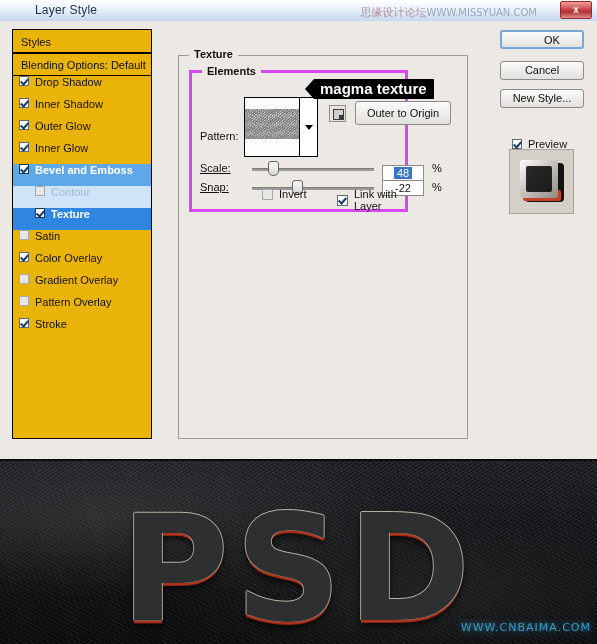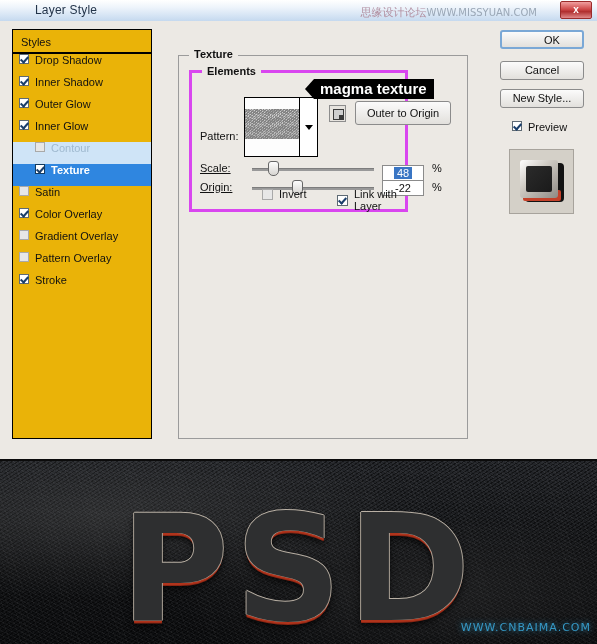--- a/index.html
+++ b/index.html
@@ -184,21 +184,21 @@
   }
 
   
   .btn{
     position:absolute;left:500px;width:84px;height:19px;
     background:linear-gradient(to bottom,#fbfbfb,#e2e0dc);
     border:1px solid #8b8b8b;border-radius:3px;box-sizing:border-box;
     font-size:11px;color:#111;text-align:center;line-height:17px;cursor:pointer;
   }
   .btn.primary{border:2px solid #7aa8d6;padding-left:20px;}
-  .preview-chk{position:absolute;left:512px;top:100px;display:flex;align-items:flex-start;}
+  .preview-chk{position:absolute;left:512px;top:117px;display:flex;align-items:center;}
   .preview-thumb{
     position:absolute;left:509px;top:128px;width:65px;height:65px;
     background:#d4d0c8;border:1px solid #a7a39c;box-sizing:border-box;
     display:flex;align-items:center;justify-content:center;
   }
   .pt-inner{position:relative;width:44px;height:44px;}
   .pt-shadow{position:absolute;left:5px;top:3px;width:39px;height:39px;background:#121212;border-radius:4px;}
   .pt-red{position:absolute;left:3px;top:30px;width:38px;height:11px;background:#c4412a;border-radius:2px;}
   .pt-bevel{
     position:absolute;left:0;top:0;width:38px;height:38px;border-radius:3px;
@@ -260,36 +260,41 @@
       <div class="watermark-top">
         <span class="cn">思缘设计论坛</span><span>WWW.MISSYUAN.COM</span>
       </div>
       <div class="close-btn">x</div>
     </div>
 
     <div class="dlg-body">
 
       <div class="styles-panel">
         <div class="styles-header">Styles</div>
+        <div class="styles-blend">Blending Options: Default</div>
 
         <div class="style-row">
           <span class="cb on"></span>
           <span>Drop Shadow</span>
         </div>
         <div class="style-row">
           <span class="cb on"></span>
           <span>Inner Shadow</span>
         </div>
         <div class="style-row">
           <span class="cb on"></span>
           <span>Outer Glow</span>
         </div>
         <div class="style-row">
           <span class="cb on"></span>
           <span>Inner Glow</span>
+        </div>
+        <div class="style-row sel">
+          <span class="cb on"></span>
+          <span>Bevel and Emboss</span>
         </div>
         <div class="style-row sub sub-dim">
           <span class="cb off"></span>
           <span>Contour</span>
         </div>
         <div class="style-row sub sel2">
           <span class="cb on"></span>
           <span>Texture</span>
         </div>
         <div class="style-row">
@@ -338,21 +343,21 @@
 
           <div class="slider-row" style="top:88px;width:250px;">
             <span class="lbl"><span class="u">Scale:</span></span>
             <div class="track"></div>
             <div class="thumb" style="left:68px;"></div>
             <div class="numfield sel" style="left:182px;top:4px;"><span>48</span></div>
             <div class="pct" style="left:232px;top:1px;">%</div>
           </div>
 
           <div class="slider-row" style="top:107px;width:250px;">
-            <span class="lbl"><span class="u">Origin:</span></span>
+            <span class="lbl"><span class="u">Snap:</span></span>
             <div class="track"></div>
             <div class="thumb" style="left:92px;"></div>
             <div class="numfield" style="left:182px;top:0px;">-22</div>
             <div class="pct" style="left:232px;top:1px;">%</div>
           </div>
 
           <div class="chk-row">
             <span class="cb off"></span>
             <span class="lbl">Invert</span>
           </div>

